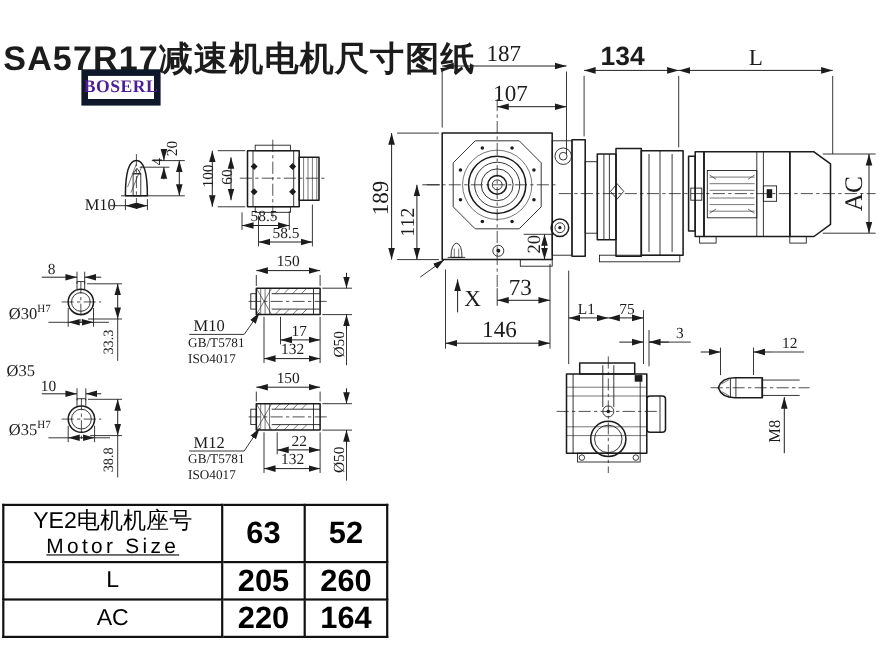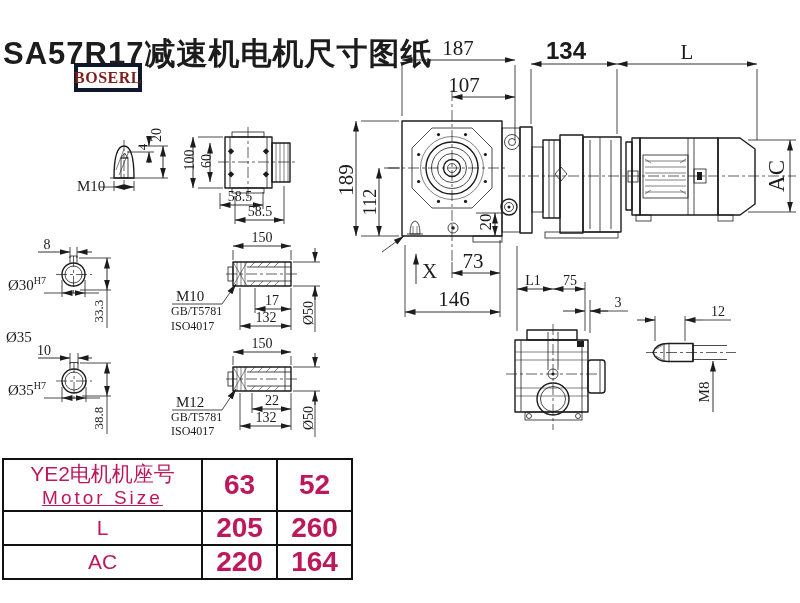--- a/index.html
+++ b/index.html
@@ -1,37 +1,37 @@
 <!DOCTYPE html>
 <html><head>
 <meta charset="utf-8">
 <style>
   html,body{margin:0;padding:0;background:#fff;}
   #page{position:relative;width:800px;height:603px;background:#ffffff;overflow:hidden;
         font-family:"Liberation Sans",sans-serif;color:#1c1c1c;}
   #title{position:absolute;left:3px;top:1px;font-size:31px;font-weight:bold;letter-spacing:1px;white-space:nowrap;margin-top:32px;}
-  #logo{position:absolute;left:74px;top:63px;width:60px;height:21px;border:4px solid #0f172a;
+  #logo{position:absolute;left:74px;top:63px;width:60px;height:21px;border:6px solid #0f172a;
         display:flex;align-items:center;justify-content:center;
-        font-family:"Liberation Serif",serif;font-weight:bold;font-size:16px;color:#7f1d1d;letter-spacing:0.5px;}
+        font-family:"Liberation Serif",serif;font-weight:bold;font-size:16px;color:#4c1d95;letter-spacing:0.5px;}
   svg{position:absolute;left:0;top:0;}
   svg text{fill:#1c1c1c;font-family:"Liberation Serif",serif;}
   .ol{fill:none;stroke:#1c1c1c;stroke-width:1.4;stroke-linejoin:round;}
   .tl{fill:none;stroke:#1c1c1c;stroke-width:0.8;}
   .xl{fill:none;stroke:#1c1c1c;stroke-width:0.55;}
   .dl{fill:none;stroke:#1c1c1c;stroke-width:0.9;}
   .cl{fill:none;stroke:#1c1c1c;stroke-width:0.7;stroke-dasharray:11 3 3 3;}
   .mid{text-anchor:middle;}
   .t21{font-size:21px;} .t18{font-size:18px;} .t17{font-size:17px;}
   .t15{font-size:15px;} .t14{font-size:14px;} .t13{font-size:13px;} .t12{font-size:12px;}
   .b134{font-family:"Liberation Sans",sans-serif;font-weight:bold;font-size:24px;}
   .t23{font-size:23px;}
   
   #spec-table{position:absolute;left:2px;top:458px;border-collapse:collapse;table-layout:fixed;}
   #spec-table td{border:2px solid #111;text-align:center;vertical-align:middle;padding:0;
-                 font-family:"Liberation Sans",sans-serif;color:#be185d;}
+                 font-family:"Liberation Sans",sans-serif;color:#000000;}
   .c0{width:197px;} .c1{width:73px;} .c2{width:73px;}
   .hrow td{height:50px;}
   .drow td{height:25px;}
   .hcn{font-size:21px;line-height:25px;}
   .hen{font-size:19px;letter-spacing:3px;line-height:23px;text-decoration:underline;}
   .num{font-size:28px;font-weight:bold;}
   .lbl{font-size:21px;}
 </style>
 </head>
 <body>

